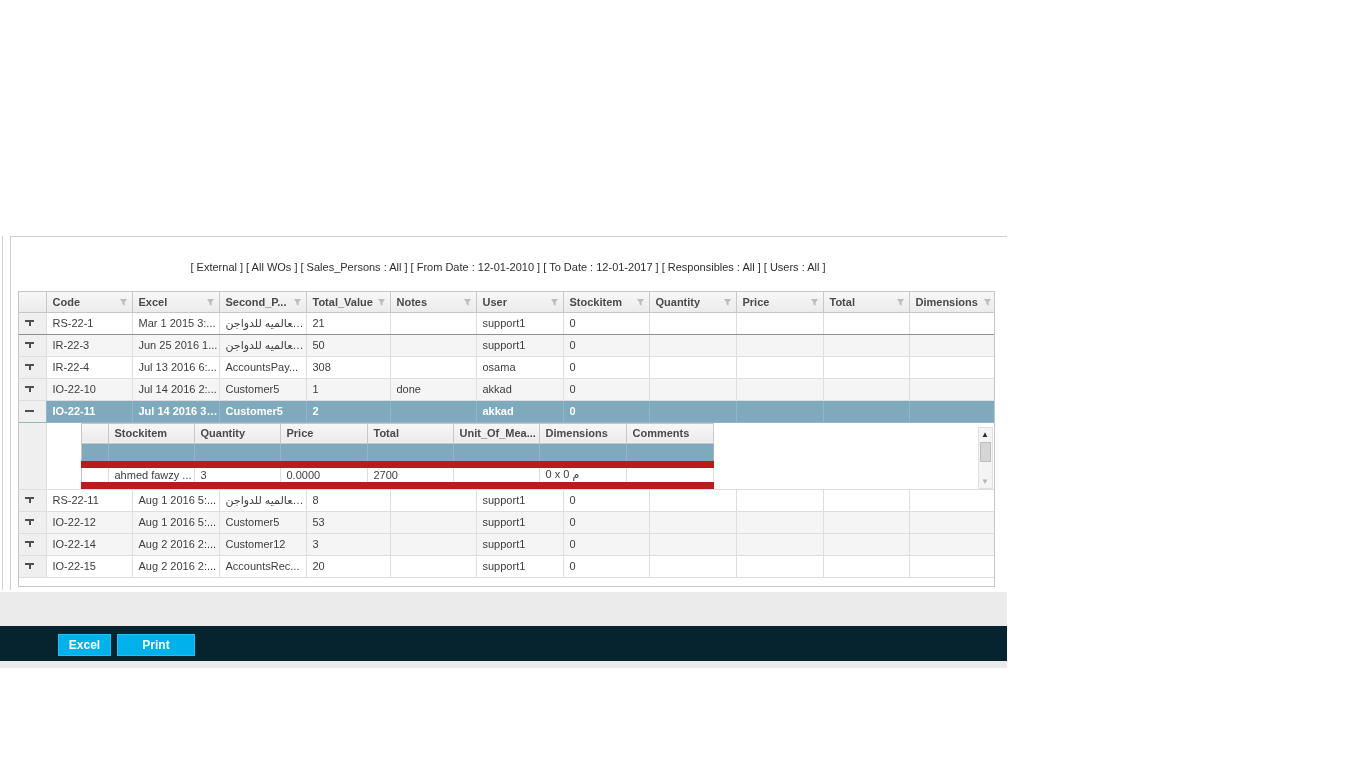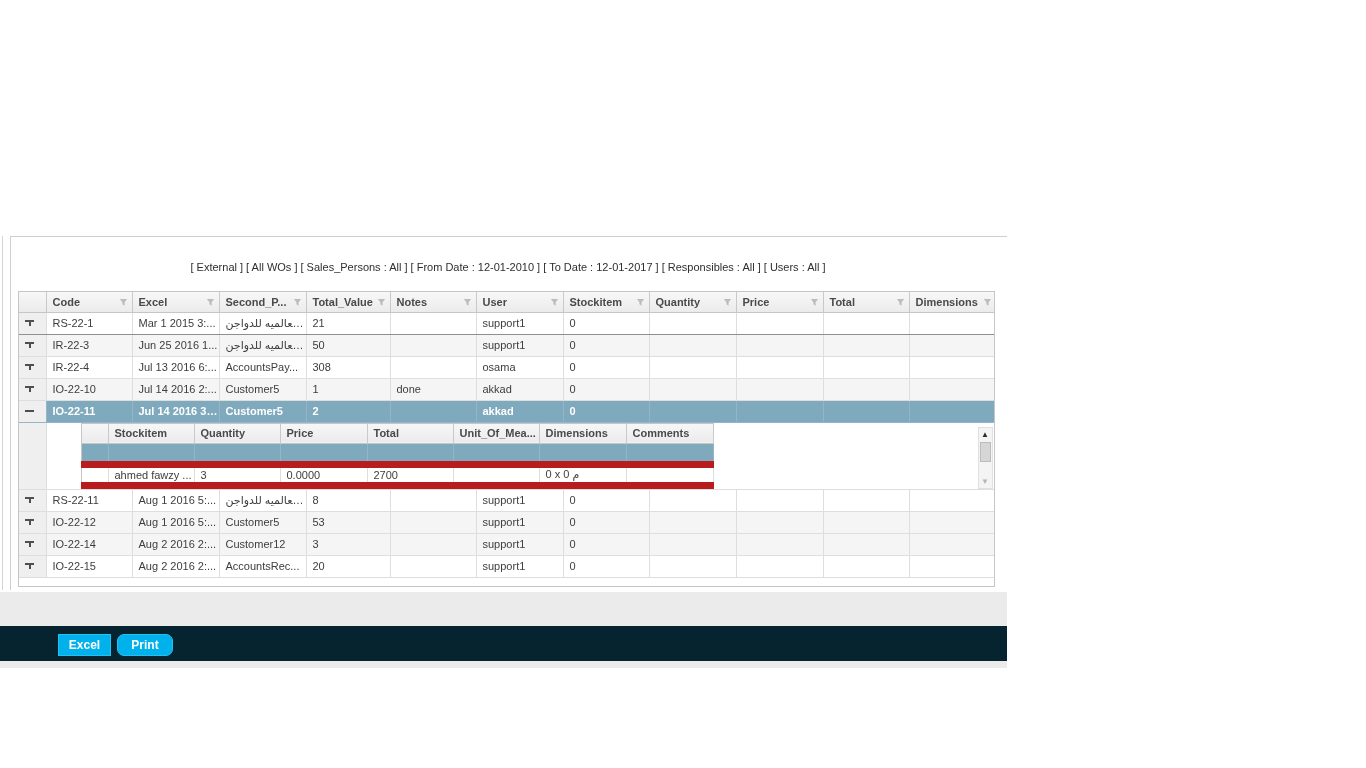--- a/index.html
+++ b/index.html
@@ -52,21 +52,21 @@
   .vscroll .down { bottom:0; color:#b5b5b5; }
   .vscroll .thumb { position:absolute; left:1px; top:14px; width:11px; height:20px; background:#d6d6d6; border:1px solid #bdbdbd; cursor:pointer; }
 
   
   .strip-top { position:absolute; left:0; top:592px; width:1007px; height:34px; background:#ebebeb; }
   .footer-bar { position:absolute; left:0; top:626px; width:1007px; height:35px; background:#06242f; }
   .strip-bottom { position:absolute; left:0; top:661px; width:1007px; height:7px; background:#ebebeb; }
   .btn { position:absolute; top:8px; height:22px; background:#00b1ec; border:1px solid #24c0f4;
          color:#ffffff; font-weight:bold; font-size:12px; text-align:center; line-height:20px; cursor:pointer; }
   .btn-excel { left:37px; width:53px;margin-left:21px; }
-  .btn-print { left:117px; width:56px;border-radius:7px; }
+  .btn-print { left:117px; width:78px; }
 
   .funnel-svg { display:block; }
 </style>
 </head>
 <body>
 
 <div class="vline-outer"></div>
 <div class="vline-panel"></div>
 <div class="hline-panel"></div>
 

